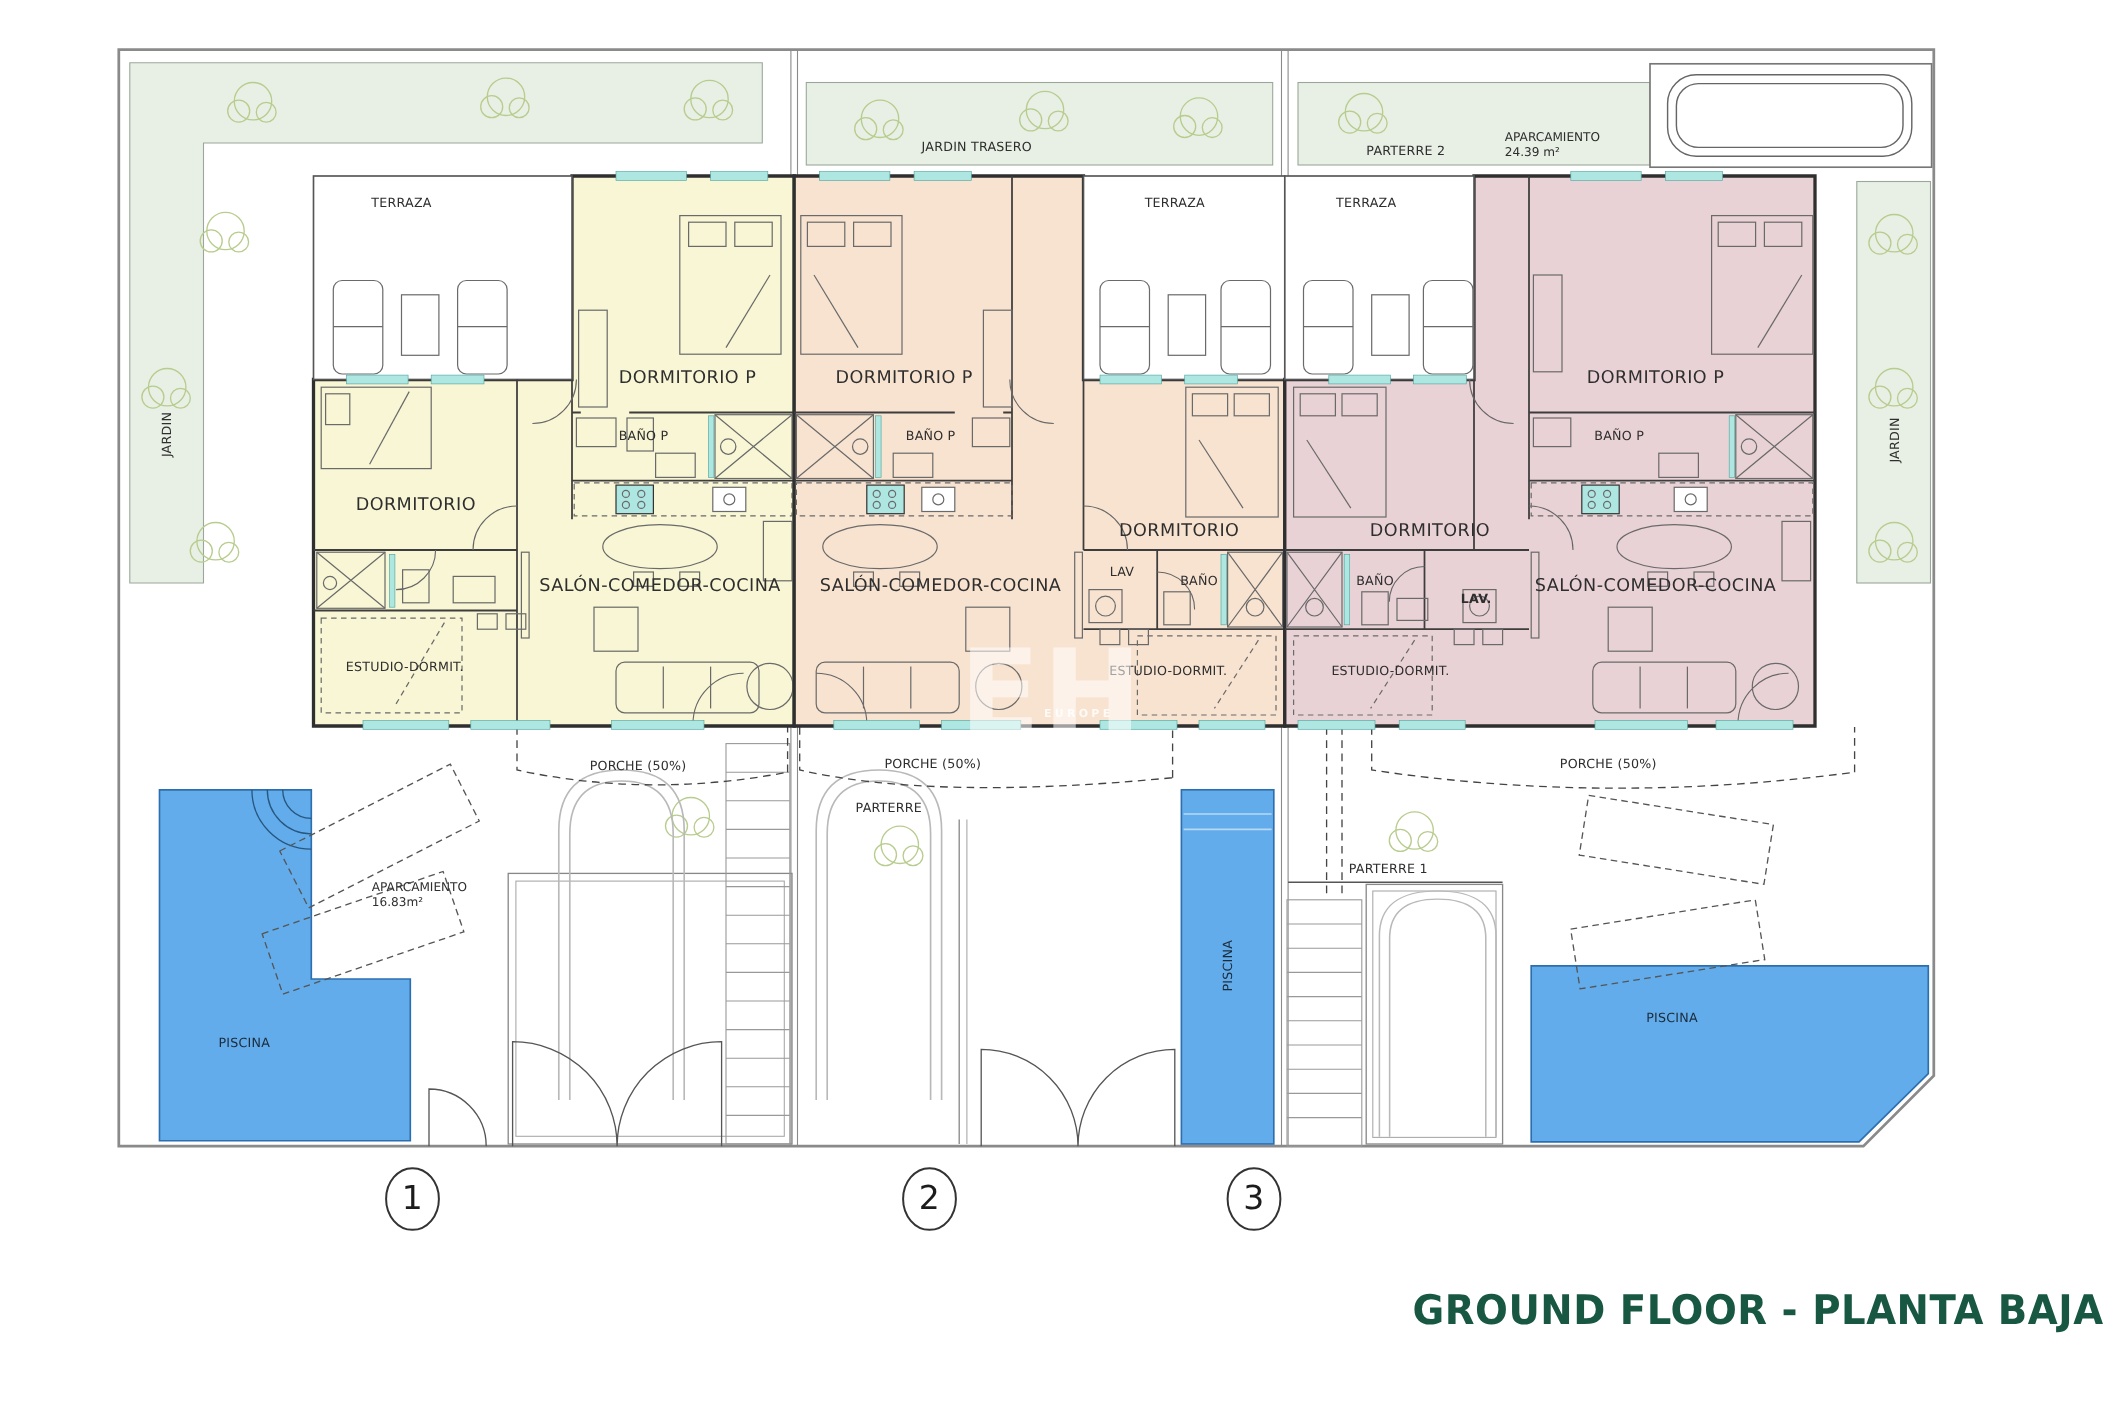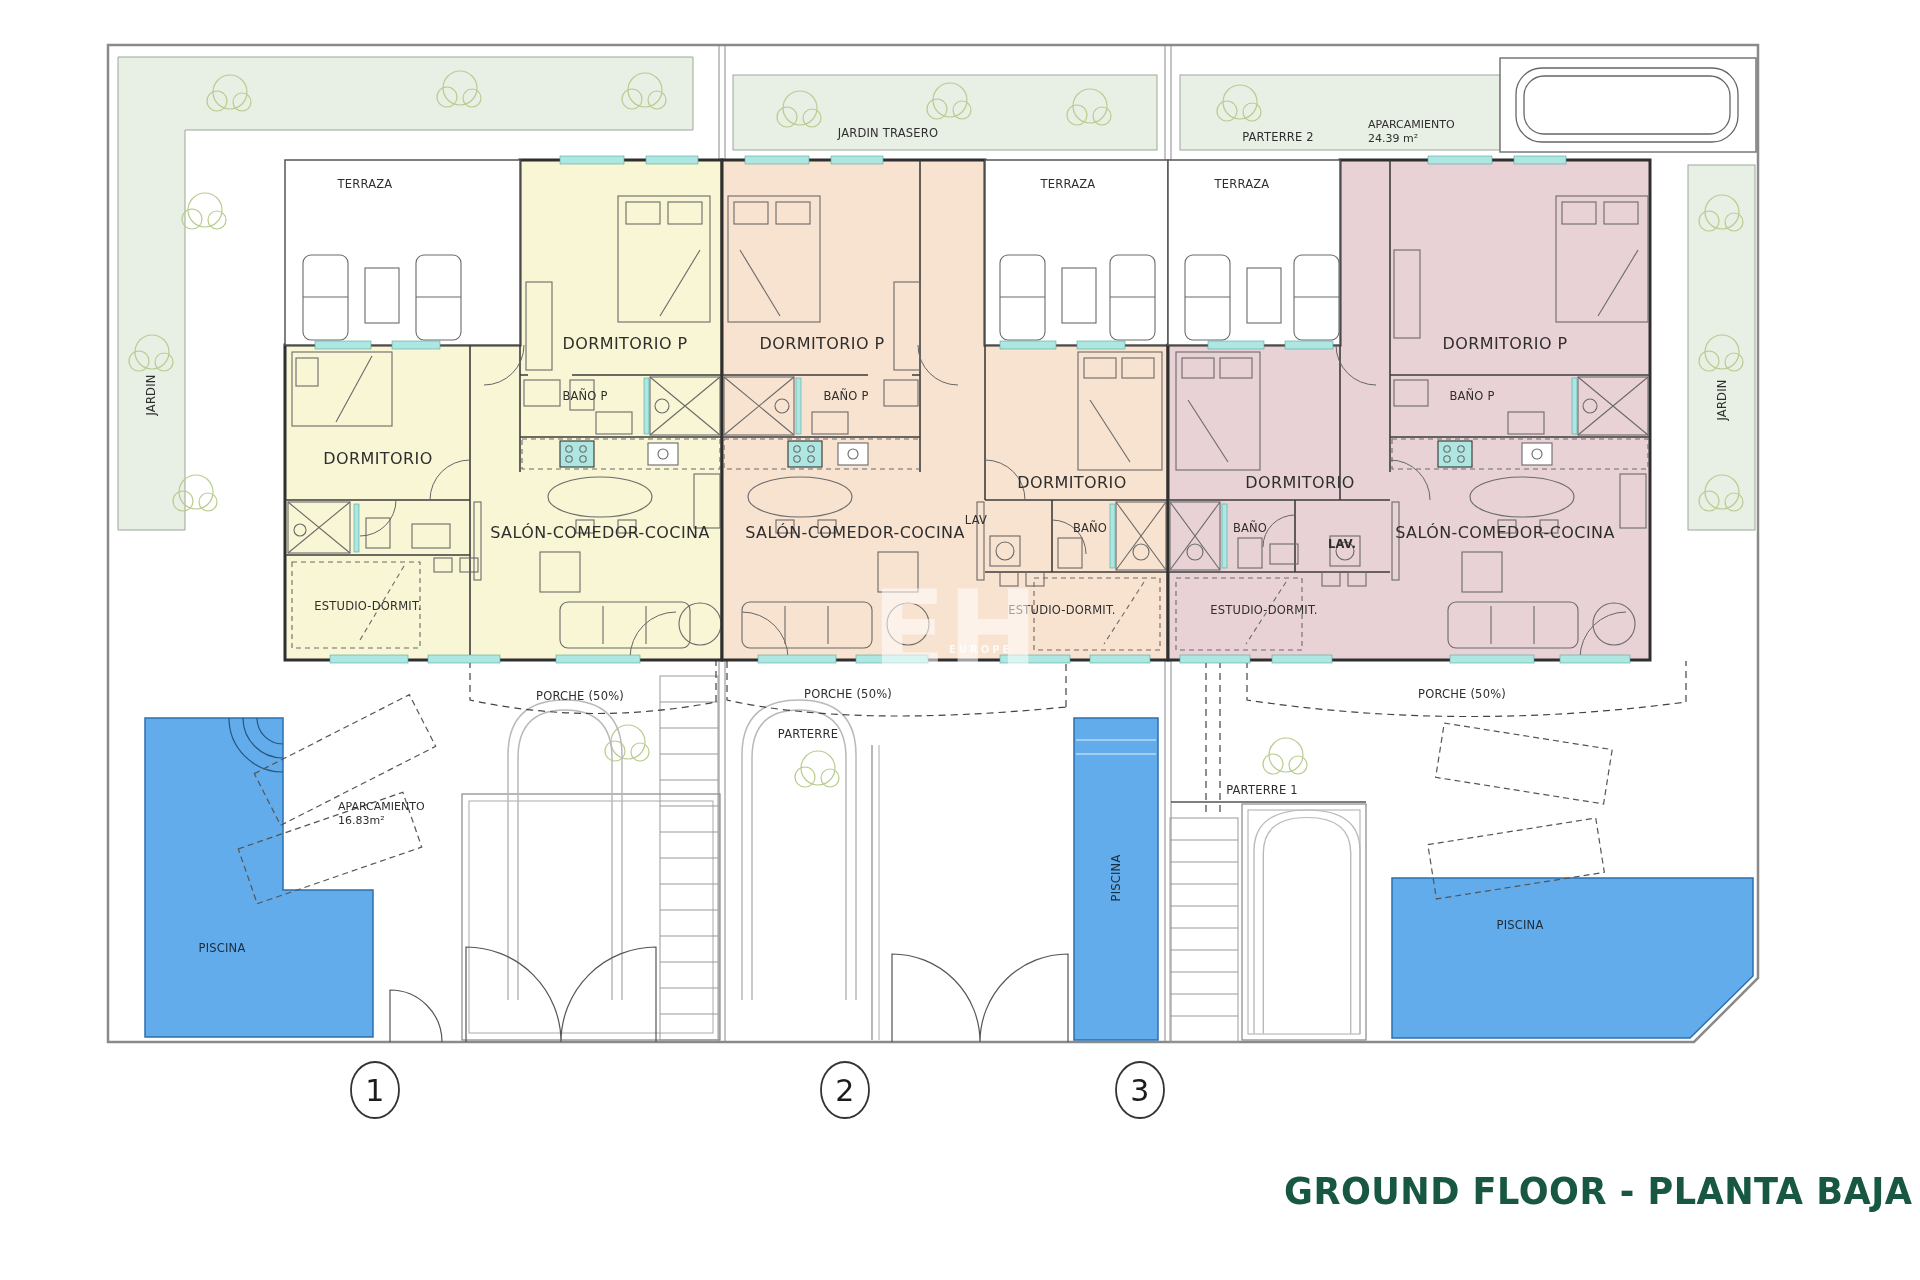--- a/index.html
+++ b/index.html
@@ -426,21 +426,21 @@
   <div class="blk" style="left:338px;top:800px;">
     <span>APARCAMIENTO</span><br>
     <span>16.83m²</span>
   </div>
   <span class="lbl sm" style="left:222px;top:948px;color:#1c2b3a;">PISCINA</span>
 
   <span class="lbl sm" style="left:1068px;top:184px;">TERRAZA</span>
   <span class="lbl" style="left:822px;top:343px;">DORMITORIO P</span>
   <span class="lbl sm" style="left:846px;top:396px;">BAÑO P</span>
   <span class="lbl" style="left:1072px;top:482px;">DORMITORIO</span>
-  <span class="lbl sm" style="left:976px;top:520px;">LAV</span>
+  <span class="lbl sm" style="left:1020px;top:520px;">LAV</span>
   <span class="lbl sm" style="left:1090px;top:528px;">BAÑO</span>
   <span class="lbl" style="left:855px;top:532px;">SALÓN-COMEDOR-COCINA</span>
   <span class="lbl sm" style="left:1062px;top:610px;">ESTUDIO-DORMIT.</span>
   <span class="lbl sm" style="left:848px;top:694px;">PORCHE (50%)</span>
   <span class="lbl sm" style="left:808px;top:734px;">PARTERRE</span>
   <span class="lbl sm vert" style="left:1116px;top:878px;color:#1c2b3a;">PISCINA</span>
 
   <span class="lbl sm" style="left:1242px;top:184px;">TERRAZA</span>
   <span class="lbl" style="left:1505px;top:343px;">DORMITORIO P</span>
   <span class="lbl sm" style="left:1472px;top:396px;">BAÑO P</span>

